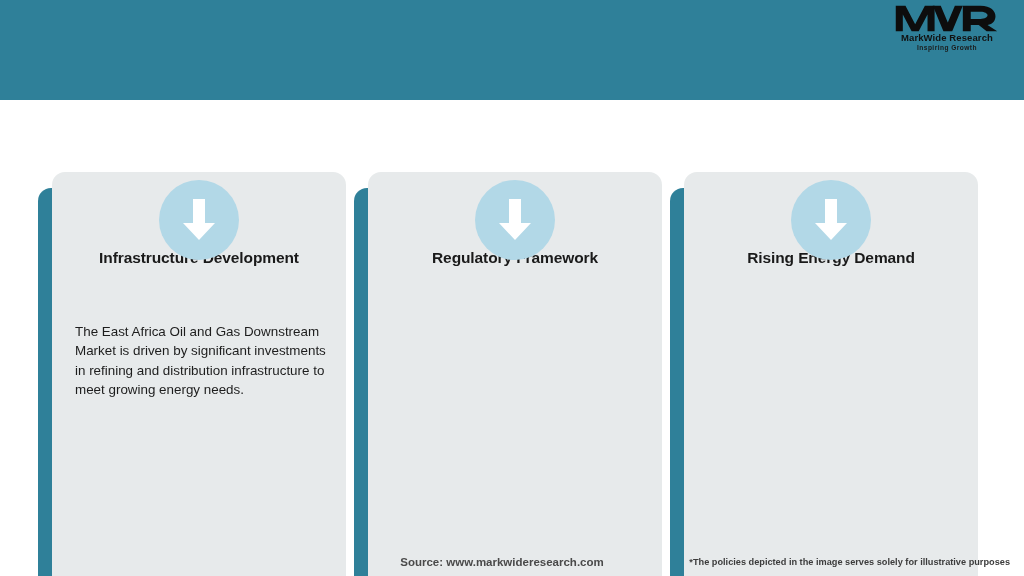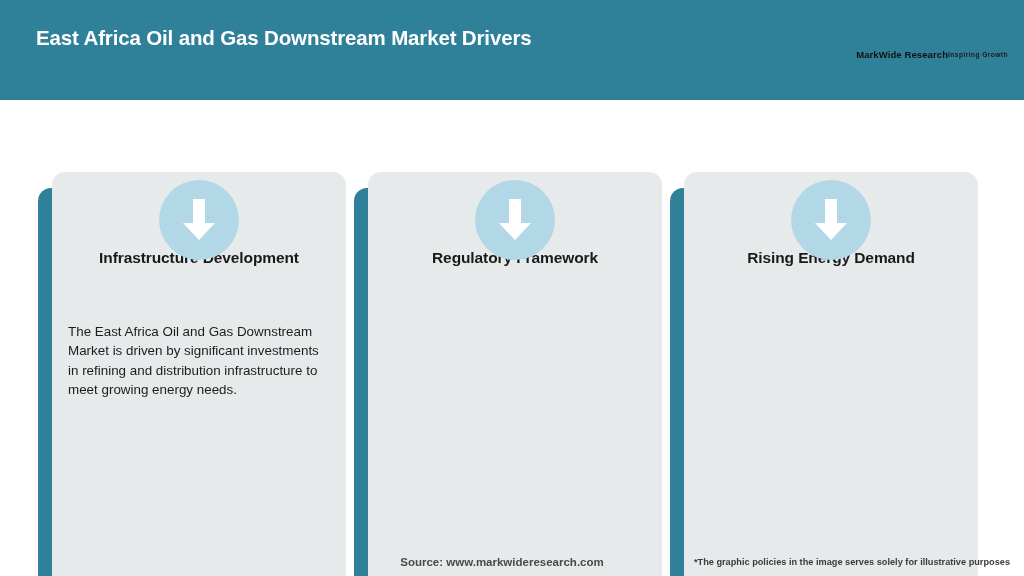--- a/index.html
+++ b/index.html
@@ -35,27 +35,27 @@
     font-weight: bold;
     color: #ffffff;
     letter-spacing: -0.15px;
     white-space: nowrap;
   }
 
   
   .logo {
     position: absolute;
     right: 16px;
-    top: 24px;
+    top: 3px;
     width: 122px;
     height: 62px;
     display: flex;
-    flex-direction: row;
+    flex-direction: column;
     align-items: center;
-    justify-content: flex-end;
+    justify-content: flex-start;
   }
   .logo-mark {
     height: 30px;
     display: block;
   }
   .logo-name {
     font-size: 9.5px;
     font-weight: bold;
     color: #111111;
     letter-spacing: 0.1px;
@@ -120,21 +120,21 @@
     width: 294px;
     text-align: center;
     font-size: 15.5px;
     font-weight: bold;
     color: #1a1a1a;
     letter-spacing: -0.1px;
   }
 
   .card-body {
     position: absolute;
-    left: 16px;
+    left: 23px;
     top: 150px;
     width: 252px;
     font-size: 13.4px;
     line-height: 1.45;
     color: #1d1d1d;
     text-align: left;
   }
 
   
   .badge {
@@ -174,21 +174,20 @@
     color: #3c3c3c;
     white-space: nowrap;
   }
 </style>
 </head>
 <body>
 
 <div id="page">
 
   <div class="header">
-    <div class="header-title">East Africa Oil and Gas Downstream Market Drivers</div>
 
     <div class="logo">
       <svg class="logo-mark" viewBox="0 0 120 34" aria-hidden="true">
         <path d="M2 32 L2 3 L13 3 L24 24 L35 3 L46 3 L46 32 L38 32 L38 13 L28 32 L20 32 L10 13 L10 32 Z" fill="#0d0d0d"></path>
         <path d="M44 3 L53 3 L61 22 L69 3 L78 3 L66 32 L56 32 Z" fill="#0d0d0d"></path>
         <path d="M78 32 L78 3 L98 3 C110 3 115 9 115 15 C115 20 112 24 106 25 L117 32 L105 32 L96 25 L87 25 L87 32 Z M87 10 L87 18 L98 18 C103 18 106 16 106 14 C106 12 103 10 98 10 Z" fill="#0d0d0d"></path>
       </svg>
       <div class="logo-name">MarkWide Research</div>
       <div class="logo-tagline">Inspiring Growth</div>
     </div>
@@ -230,15 +229,15 @@
         <svg width="34" height="42" viewBox="0 0 34 42" aria-hidden="true">
           <path d="M11 0 H23 V24 H33 L17 41 L1 24 H11 Z" fill="#ffffff"></path>
         </svg>
       </div>
     </div>
 
   </div>
 
   <div class="footer-source">Source: www.markwideresearch.com</div>
 
-  <div class="footer-note">*The graphic policies in the image serves solely for illustrative purposes</div>
+  <div class="footer-note">*The policies depicted in the image serves solely for illustrative purposes</div>
 
 </div>
 
 </body></html>

